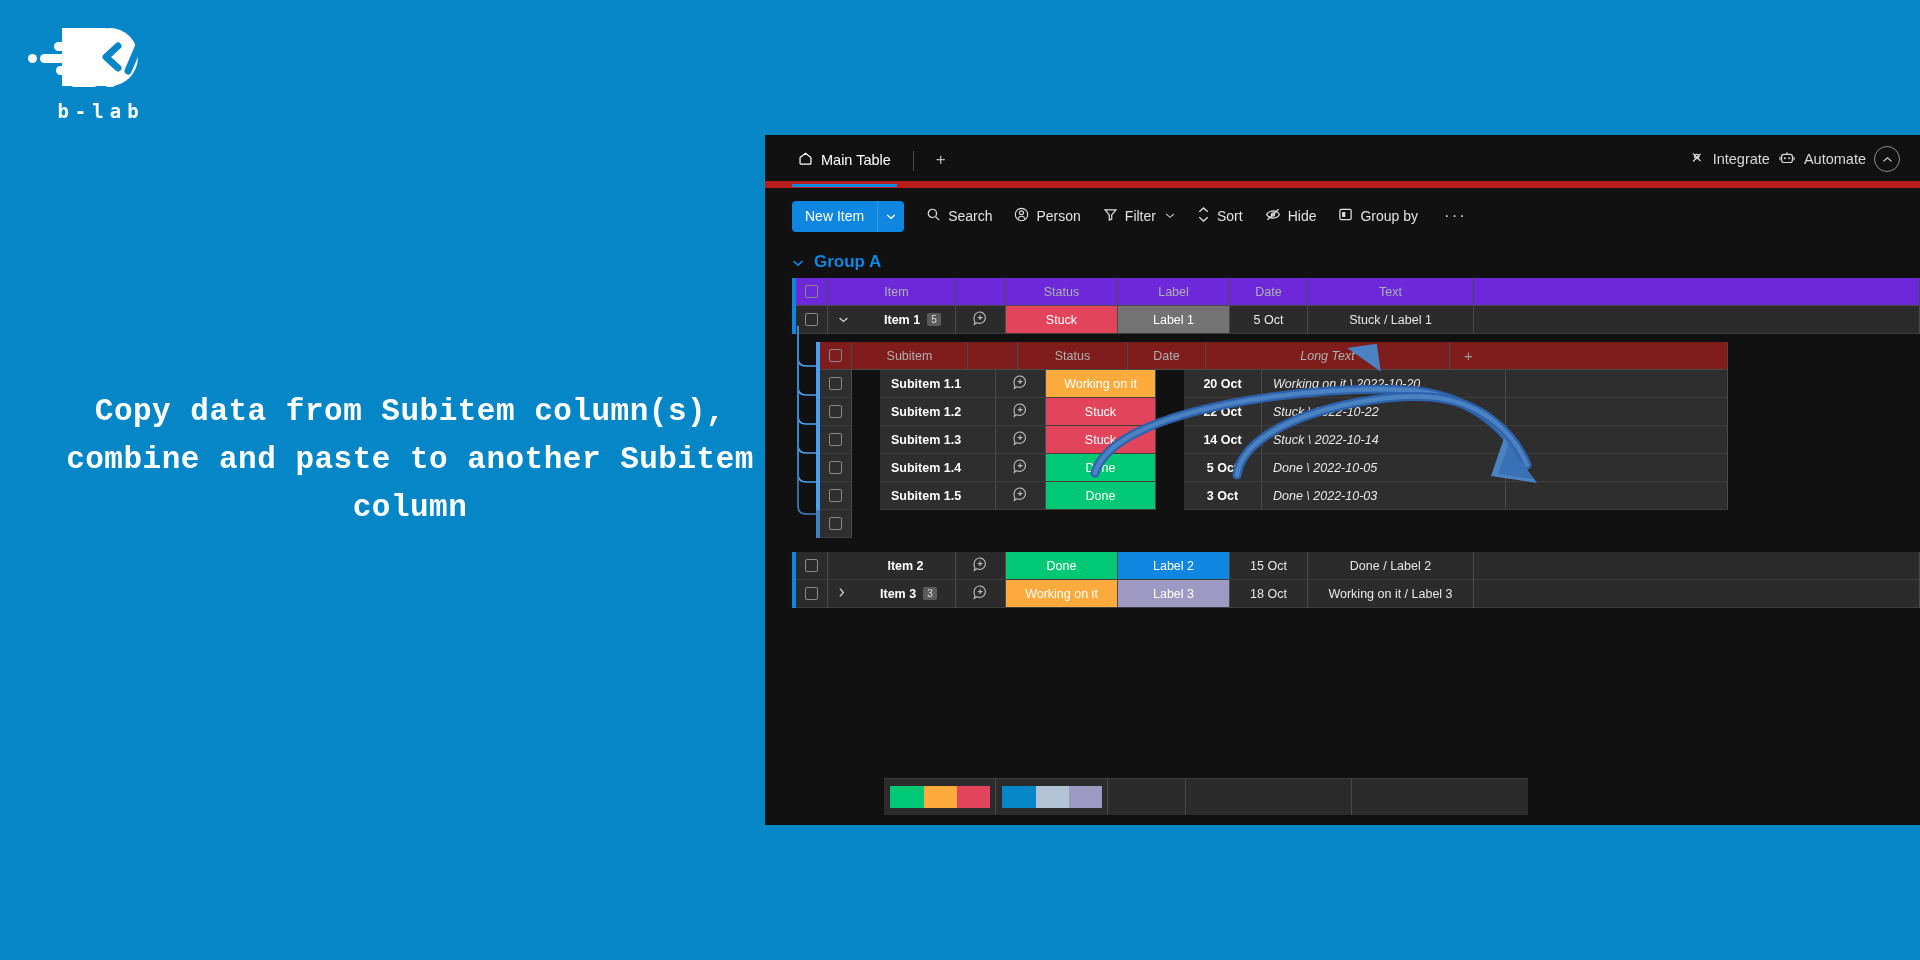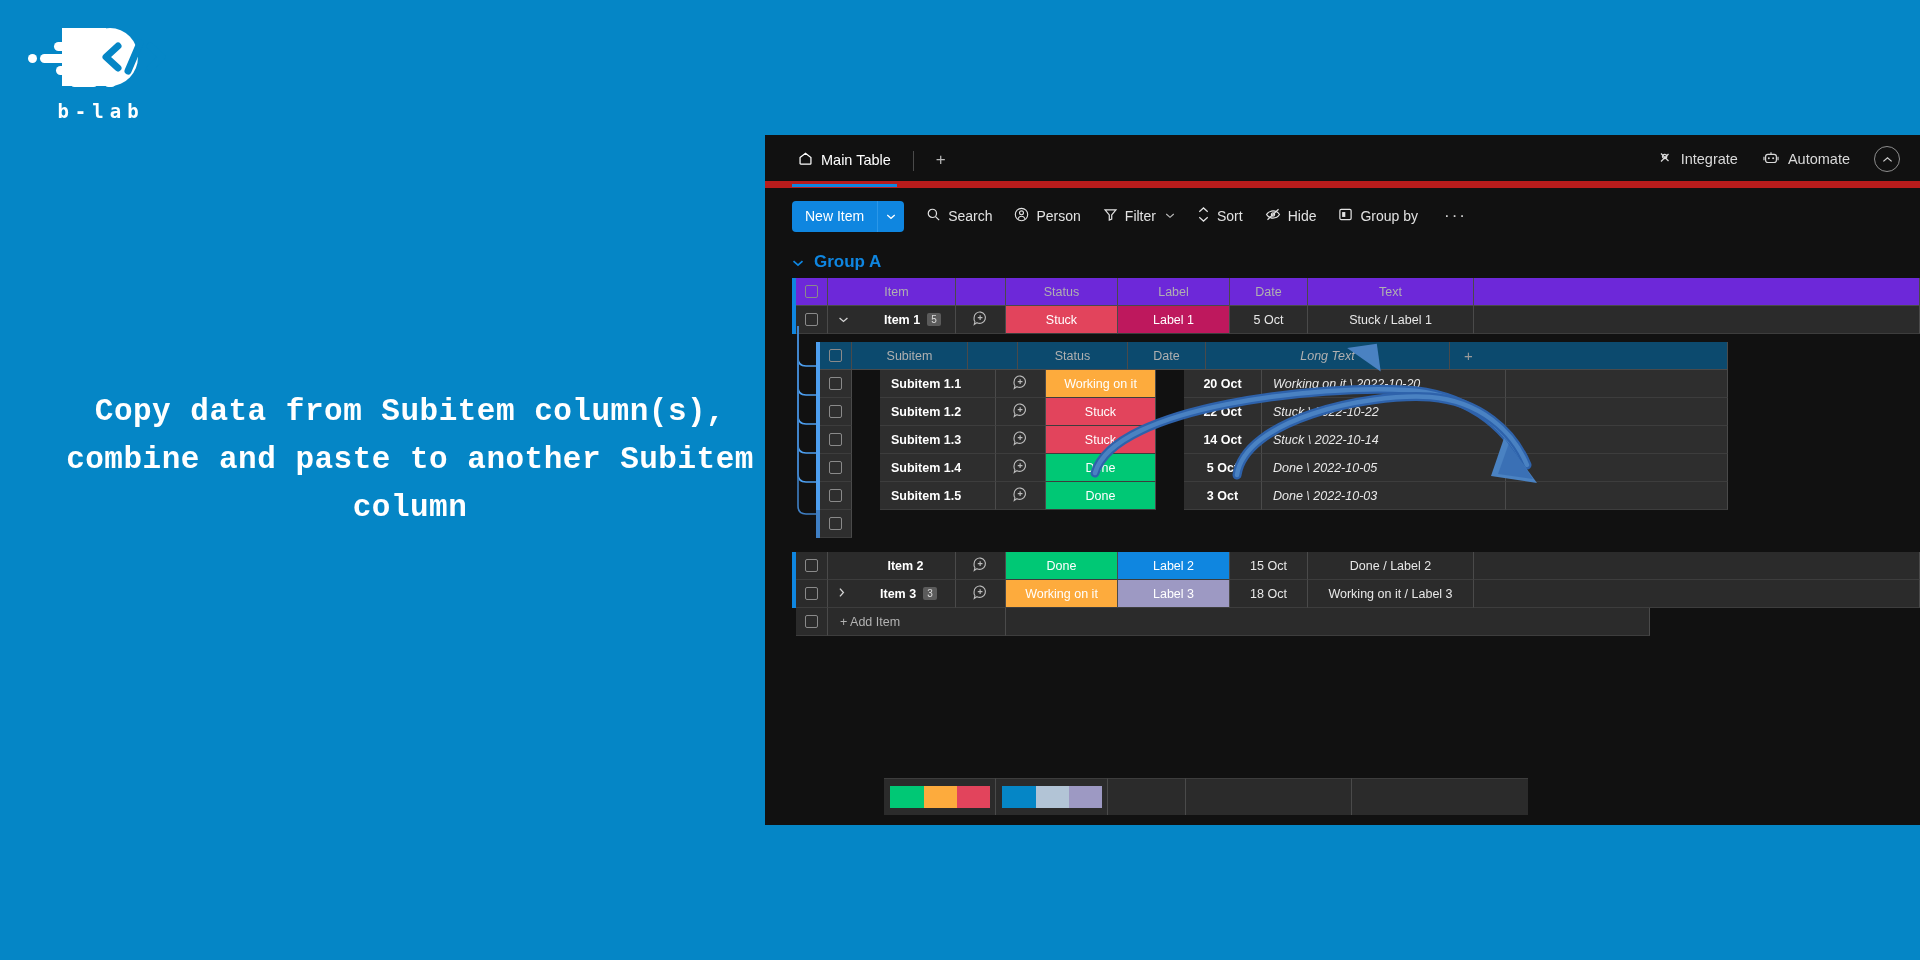--- a/index.html
+++ b/index.html
@@ -76,21 +76,21 @@
     font-size: 17px;
     padding: 3px 8px;
     cursor: pointer;
   }
   #header-right {
     position: absolute;
     right: 20px;
     top: 11px;
     display: flex;
     align-items: center;
-    gap: 24px;
+    gap: 8px;
     color: #d9d9d9;
     font-size: 14.5px;
   }
   .hr-btn { display: flex; align-items: center; gap: 8px; cursor: pointer; }
   #collapse-circle {
     width: 26px; height: 26px; border-radius: 50%;
     border: 1px solid #8d8d8d;
     display: flex; align-items: center; justify-content: center;
     color: #cfcfcf; cursor: pointer;
   }
@@ -162,42 +162,42 @@
 
   .left-accent { width: 4px; flex: 0 0 4px; background: #0f86e0; }
   .left-accent.sub { background: #4d9ff0; }
   .left-accent.blank { background: transparent; }
 
   .chip { width: 100%; height: 100%; display: flex; align-items: center; justify-content: center;
           color: #ffffff; font-size: 12.5px; }
   .st-stuck   { background: #e2445c; }
   .st-working { background: #fdab3d; }
   .st-done    { background: #00c875; }
-  .lb-1 { background: #be185d; color: #ffffff; }
+  .lb-1 { background: #737373; color: #ffffff; }
   .lb-2 { background: #0f86e0; color: #ffffff; }
   .lb-3 { background: #9d99c3; color: #ffffff; }
 
   .bold-name { font-weight: bold; font-size: 12.5px; color: #ffffff; margin-left: 28px; }
   .count-badge {
     background: #5b5b5b; color: #dcdcdc; border-radius: 2px;
     font-size: 10px; padding: 1px 4px; margin-left: 7px;
   }
   .twisty { color: #d4d4d4; font-size: 10px; margin-right: 7px; }
   .chat-icon { color: #bdbdbd; }
   .add-row { color: #b3b3b3; font-size: 12.5px; justify-content: flex-start; padding-left: 12px; }
 
   
   #subitem-board {
     position: absolute;
     left: 24px;
     top: 64px;
     width: 912px;
   }
   #subitem-board .cell { background: #2e2e2e; }
-  #subitem-board .hdr  { background: #0c4a6e; }
+  #subitem-board .hdr  { background: #7f1d1d; }
   .s-check { width: 32px; flex: 0 0 32px; }
   .s-name  { width: 116px; flex: 0 0 116px; justify-content: flex-start; padding-left: 11px; }
   .s-chat  { width: 50px; flex: 0 0 50px; }
   .s-status{ width: 110px; flex: 0 0 110px; }
   .s-date  { width: 78px; flex: 0 0 78px; }
   .s-long  { width: 244px; flex: 0 0 244px; justify-content: flex-start; padding-left: 11px; font-style: italic; }
   .s-plus  { width: 180px; flex: 1 1 auto; justify-content: flex-start; padding-left: 14px; color: #9a9a9a; font-size: 15px; }
 
   
   #connectors { position: absolute; left: 0px; top: 48px; width: 40px; height: 210px; pointer-events: none; }
@@ -514,28 +514,20 @@
         <div class="chip st-working">Working on it</div>
       </div>
       <div class="cell c-label" style="padding:0">
         <div class="chip lb-3">Label 3</div>
       </div>
       <div class="cell c-date">18 Oct</div>
       <div class="cell c-text">Working on it / Label 3</div>
       <div class="cell c-tail"></div>
     </div>
 
-    <div class="grid-row">
-      <div class="left-accent blank"></div>
-      <div class="cell c-check">
-          <div class="chk"></div>
-        </div>
-      <div class="cell c-name add-row" style="width:178px;flex:0 0 178px">+ Add Item</div>
-      <div class="cell c-tail" style="flex:0 0 644px"></div>
-    </div>
 
     <div id="connectors">
       <svg width="40" height="215" viewBox="0 0 40 215" fill="none" stroke="#4d9ff0" stroke-width="1.6">
         <path d="M6 0 V32 q0 8 8 8 H34"></path>
         <path d="M6 0 V61 q0 8 8 8 H34"></path>
         <path d="M6 0 V90 q0 8 8 8 H34"></path>
         <path d="M6 0 V119 q0 8 8 8 H34"></path>
         <path d="M6 0 V148 q0 8 8 8 H34"></path>
         <path d="M6 0 V180 q0 8 8 8 H34" stroke="#3f7fc4"></path>
       </svg>

